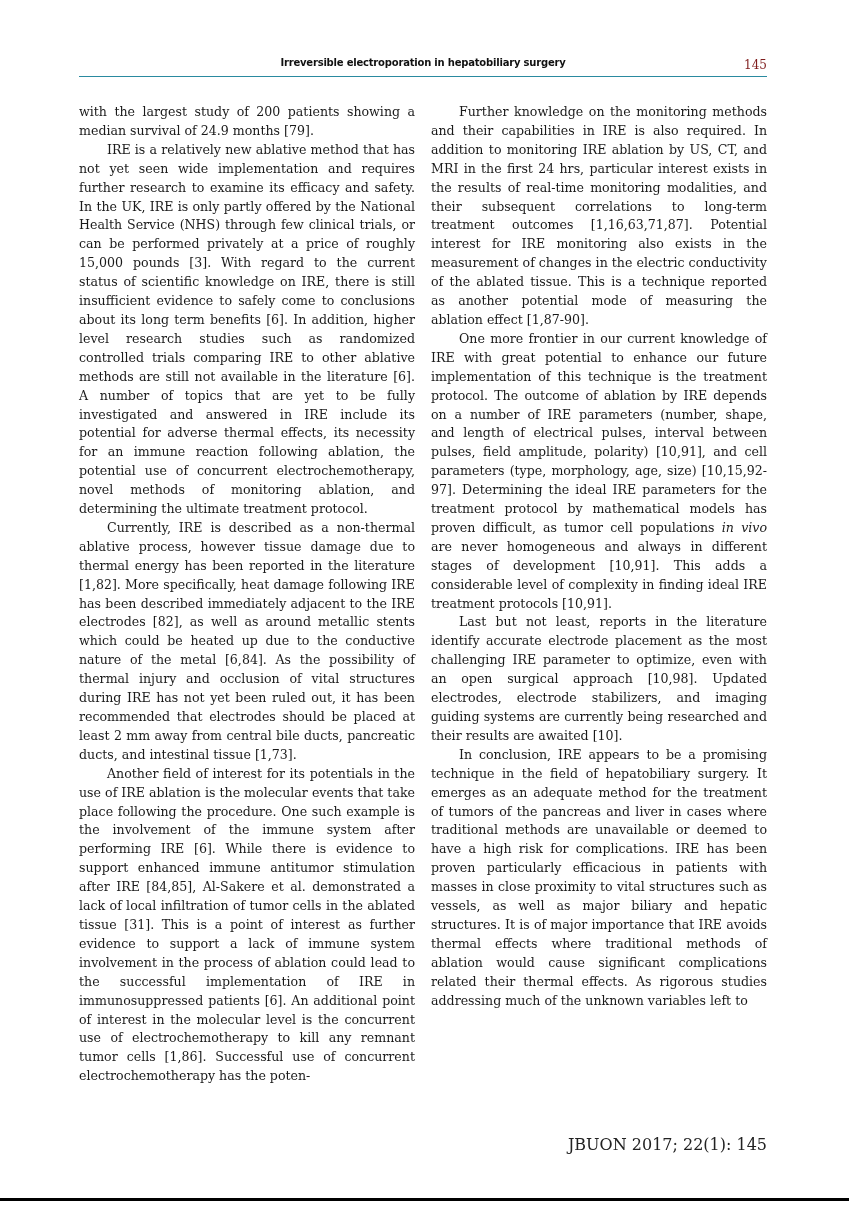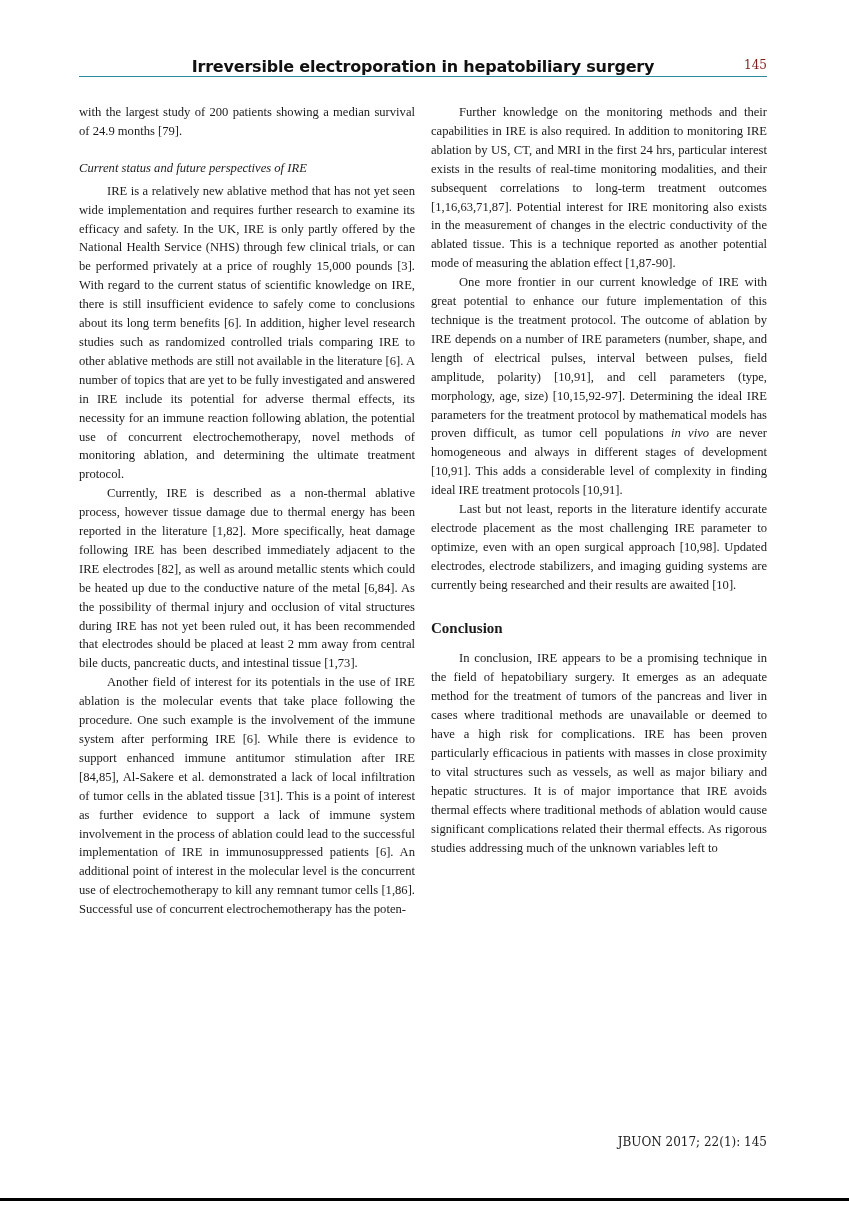--- a/index.html
+++ b/index.html
@@ -3,67 +3,65 @@
 <meta charset="utf-8">
 <style>
   html, body { margin: 0; padding: 0; background: #ffffff; }
   body { width: 849px; height: 1205px; position: relative; overflow: hidden; color: #1a1a1a; }
   .running-head {
     position: absolute; left: 79px; top: 56px; width: 688px; height: 20px;
     border-bottom: 1.5px solid #2a8aa0;
   }
   .running-title {
     position: absolute; left: 0; right: 0; top: 1px; text-align: center;
-    font-family: "DejaVu Sans", sans-serif; font-weight: bold; font-size: 16px; letter-spacing: -0.2px;
+    font-family: "DejaVu Sans", sans-serif; font-weight: bold; font-size: 10px; letter-spacing: -0.2px;
     color: #111;
   }
   .page-num {
     position: absolute; right: 0; top: 2px;
     font-family: "DejaVu Serif", serif; font-size: 12px; color: #7f1d1d;
   }
   .col {
     position: absolute; top: 103px; width: 336px;
     font-family: "DejaVu Serif", serif; font-size: 12.6px; line-height: 18.9px;
     text-align: justify; hyphens: none;
   }
   .col-left { left: 79px; }
   .col-right { left: 431px; }
-  .col p { margin: 0; font-family: Liberation Serif, serif; }
+  .col p { margin: 0; }
   .col p.ind { text-indent: 28px; }
   .subhead { font-style: italic; margin: 18px 0 4px 0 !important; text-align: left; }
   .section-heading {
     font-family: "DejaVu Serif", serif; font-weight: bold; font-size: 15px;
     margin: 24px 0 12px 0 !important; text-align: left;
   }
   .footer-cite {
     position: absolute; right: 82px; top: 1135px;
-    font-family: "DejaVu Serif", serif; font-size: 12px; color: #222; margin-left: 12px;
+    font-family: "DejaVu Serif", serif; font-size: 16px; color: #222; margin-left: 12px;
   }
   .bottom-rule {
     position: absolute; left: 0; top: 1198px; width: 849px; height: 3px; background: #000;
   }
 </style>
 </head>
 <body>
 
 <div class="running-head">
   <div class="running-title">Irreversible electroporation in hepatobiliary surgery</div>
   <div class="page-num">145</div>
 </div>
 
 <div class="col col-left">
   <p>with the largest study of 200 patients showing a median survival of 24.9 months [79].</p>
-  <p class="subhead">Current status and future perspectives of IRE</p>
   <p class="ind">IRE is a relatively new ablative method that has not yet seen wide implementation and requires further research to examine its efficacy and safety. In the UK, IRE is only partly offered by the National Health Service (NHS) through few clinical trials, or can be performed privately at a price of roughly 15,000 pounds [3]. With regard to the current status of scientific knowledge on IRE, there is still insufficient evidence to safely come to conclusions about its long term benefits [6]. In addition, higher level research studies such as randomized controlled trials comparing IRE to other ablative methods are still not available in the literature [6]. A number of topics that are yet to be fully investigated and answered in IRE include its potential for adverse thermal effects, its necessity for an immune reaction following ablation, the potential use of concurrent electrochemotherapy, novel methods of monitoring ablation, and determining the ultimate treatment protocol.</p>
   <p class="ind">Currently, IRE is described as a non-thermal ablative process, however tissue damage due to thermal energy has been reported in the literature [1,82]. More specifically, heat damage following IRE has been described immediately adjacent to the IRE electrodes [82], as well as around metallic stents which could be heated up due to the conductive nature of the metal [6,84]. As the possibility of thermal injury and occlusion of vital structures during IRE has not yet been ruled out, it has been recommended that electrodes should be placed at least 2 mm away from central bile ducts, pancreatic ducts, and intestinal tissue [1,73].</p>
   <p class="ind">Another field of interest for its potentials in the use of IRE ablation is the molecular events that take place following the procedure. One such example is the involvement of the immune system after performing IRE [6]. While there is evidence to support enhanced immune antitumor stimulation after IRE [84,85], Al-Sakere et al. demonstrated a lack of local infiltration of tumor cells in the ablated tissue [31]. This is a point of interest as further evidence to support a lack of immune system involvement in the process of ablation could lead to the successful implementation of IRE in immunosuppressed patients [6]. An additional point of interest in the molecular level is the concurrent use of electrochemotherapy to kill any remnant tumor cells [1,86]. Successful use of concurrent electrochemotherapy has the poten-</p>
 </div>
 
 <div class="col col-right">
   <p class="ind">Further knowledge on the monitoring methods and their capabilities in IRE is also required. In addition to monitoring IRE ablation by US, CT, and MRI in the first 24 hrs, particular interest exists in the results of real-time monitoring modalities, and their subsequent correlations to long-term treatment outcomes [1,16,63,71,87]. Potential interest for IRE monitoring also exists in the measurement of changes in the electric conductivity of the ablated tissue. This is a technique reported as another potential mode of measuring the ablation effect [1,87-90].</p>
   <p class="ind"><span>One more frontier in our current knowledge of IRE with great potential to enhance our future implementation of this technique is the treatment protocol. The outcome of ablation by IRE depends on a number of IRE parameters (number, shape, and length of electrical pulses, interval between pulses, field amplitude, polarity) [10,91], and cell parameters (type, morphology, age, size) [10,15,92-97]. Determining the ideal IRE parameters for the treatment protocol by mathematical models has proven difficult, as tumor cell populations </span><em>in vivo</em><span> are never homogeneous and always in different stages of development [10,91]. This adds a considerable level of complexity in finding ideal IRE treatment protocols [10,91].</span></p>
   <p class="ind">Last but not least, reports in the literature identify accurate electrode placement as the most challenging IRE parameter to optimize, even with an open surgical approach [10,98]. Updated electrodes, electrode stabilizers, and imaging guiding systems are currently being researched and their results are awaited [10].</p>
-  <p class="section-heading">Conclusion</p>
   <p class="ind">In conclusion, IRE appears to be a promising technique in the field of hepatobiliary surgery. It emerges as an adequate method for the treatment of tumors of the pancreas and liver in cases where traditional methods are unavailable or deemed to have a high risk for complications. IRE has been proven particularly efficacious in patients with masses in close proximity to vital structures such as vessels, as well as major biliary and hepatic structures. It is of major importance that IRE avoids thermal effects where traditional methods of ablation would cause significant complications related their thermal effects. As rigorous studies addressing much of the unknown variables left to</p>
 </div>
 
 <div class="footer-cite">JBUON 2017; 22(1): 145</div>
 <div class="bottom-rule"></div>
 
 </body></html>

